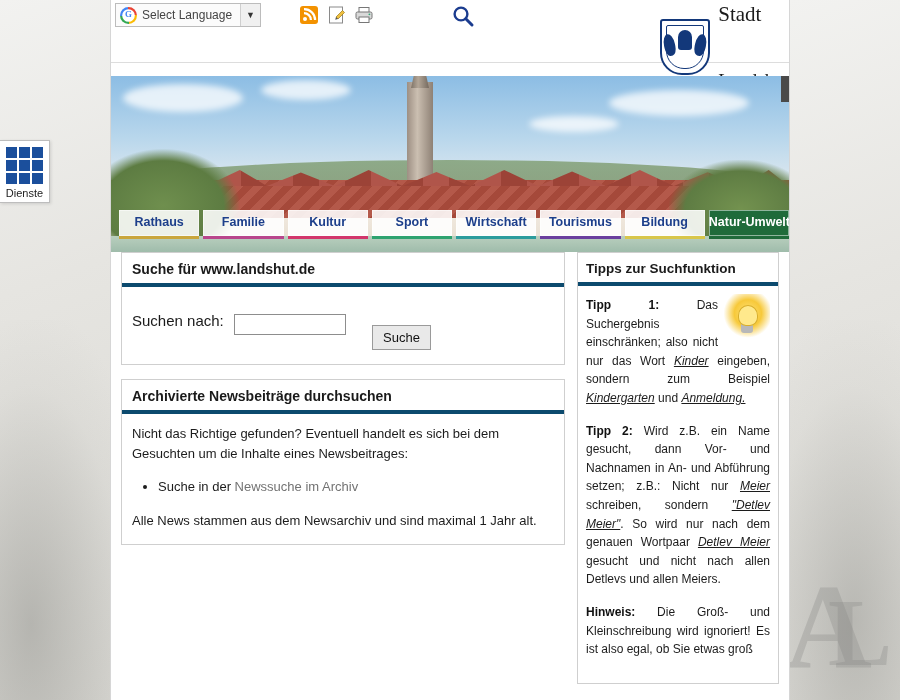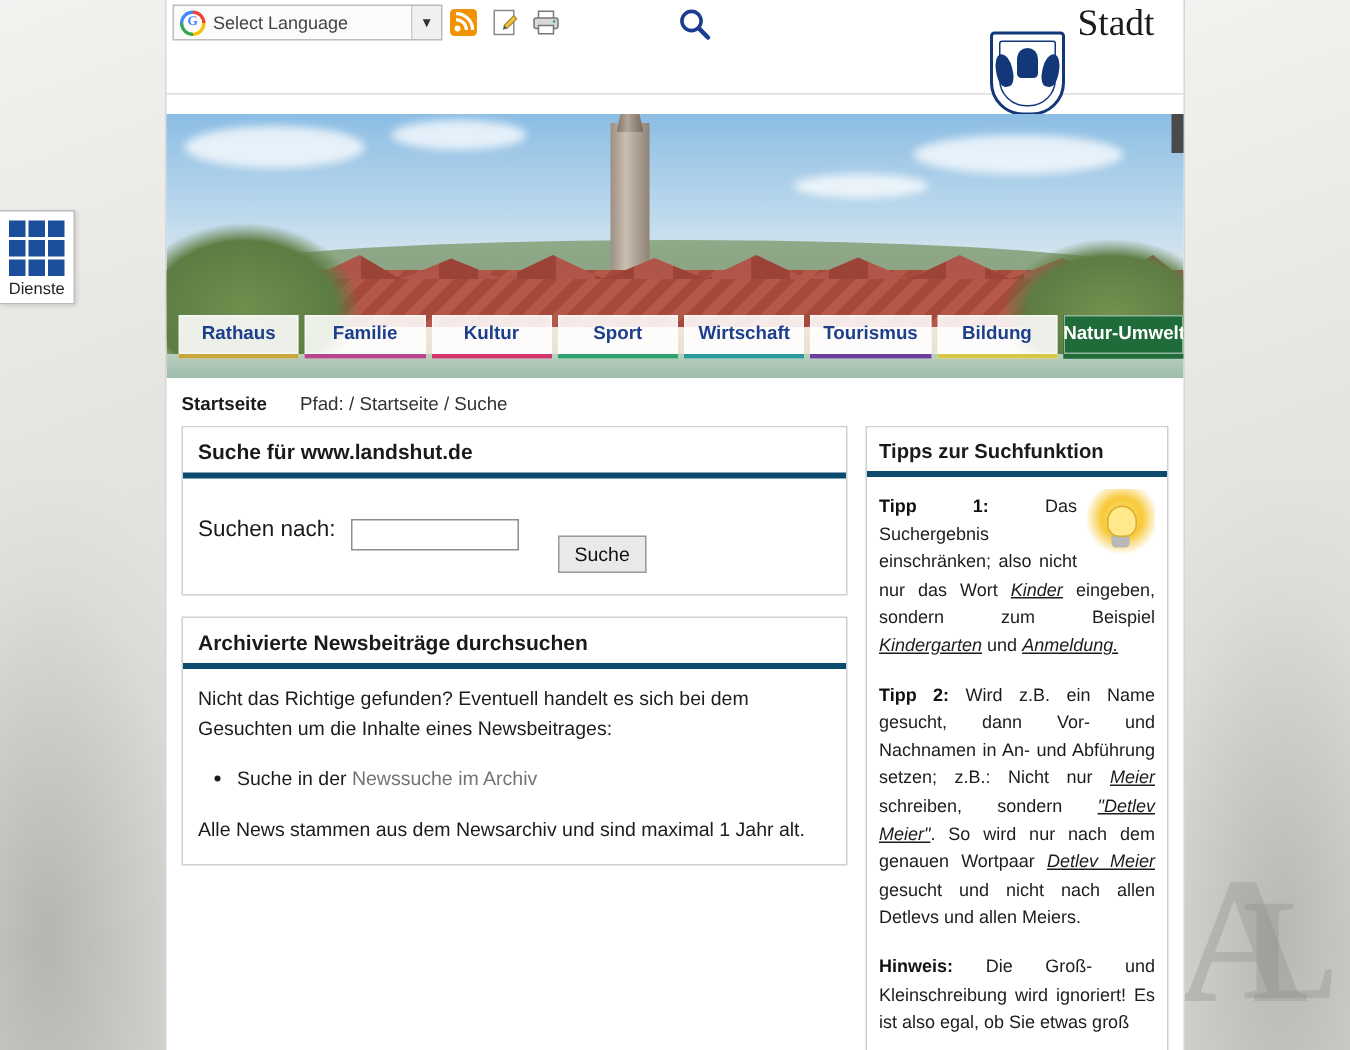--- a/index.html
+++ b/index.html
@@ -64,21 +64,21 @@
   
   #toolbar {
     height: 62px;
     position: relative;
     border-bottom: 1px solid #dddddd;
   }
   #lang-select {
     position: absolute;
     left: 4px;
     top: 3px;
-    width: 180px;
+    width: 146px;
     height: 24px;
     border: 1px solid #bcbcbc;
     background: #fbfbfb;
     display: flex;
     align-items: center;
     font-size: 12px;
     color: #444;
     box-sizing: border-box;
   }
   #lang-select .g-logo {
@@ -160,21 +160,21 @@
     background: #13387a;
     border-radius: 50% 50% 40% 40%;
   }
   #logo .crest .wing-l { left: 2px; transform: rotate(-12deg); }
   #logo .crest .wing-r { right: 2px; transform: rotate(12deg); }
   #logo .wordmark {
     font-family: "Liberation Serif", serif;
     color: #1b1b1b;
     line-height: 1.05;
   }
-  #logo .wordmark .l1 { font-size: 25px; }
+  #logo .wordmark .l1 { font-size: 21px; }
   #logo .wordmark .l2 { font-size: 19px; margin-top: 46px; }
 
   
   #hero {
     position: relative;
     height: 176px;
     margin: 13px 0 0 0;
     overflow: hidden;
     background: linear-gradient(#9dc6e8 0%, #c7dcee 45%, #dfe8e4 100%);
   }
@@ -532,30 +532,20 @@
       <div class="navitem n2">Familie</div>
       <div class="navitem n3">Kultur</div>
       <div class="navitem n4">Sport</div>
       <div class="navitem n5">Wirtschaft</div>
       <div class="navitem n6">Tourismus</div>
       <div class="navitem n7">Bildung</div>
       <div class="navitem n8">Natur-Umwelt</div>
     </div>
   </div>
 
-  <div id="breadcrumb">
-    <span class="home">Startseite</span>
-    <span class="path">
-      <span>Pfad:</span>
-      <span>/</span>
-      <a href="#">Startseite</a>
-      <span>/</span>
-      <a href="#">Suche</a>
-    </span>
-  </div>
 
   <div id="content">
 
     <div id="col-main">
 
       <div class="panel">
         <div class="panel-head">Suche für www.landshut.de</div>
         <div id="search-form">
           <div class="lbl">Suchen nach:</div>
           <input id="search-input" type="text" placeholder="" style="">

